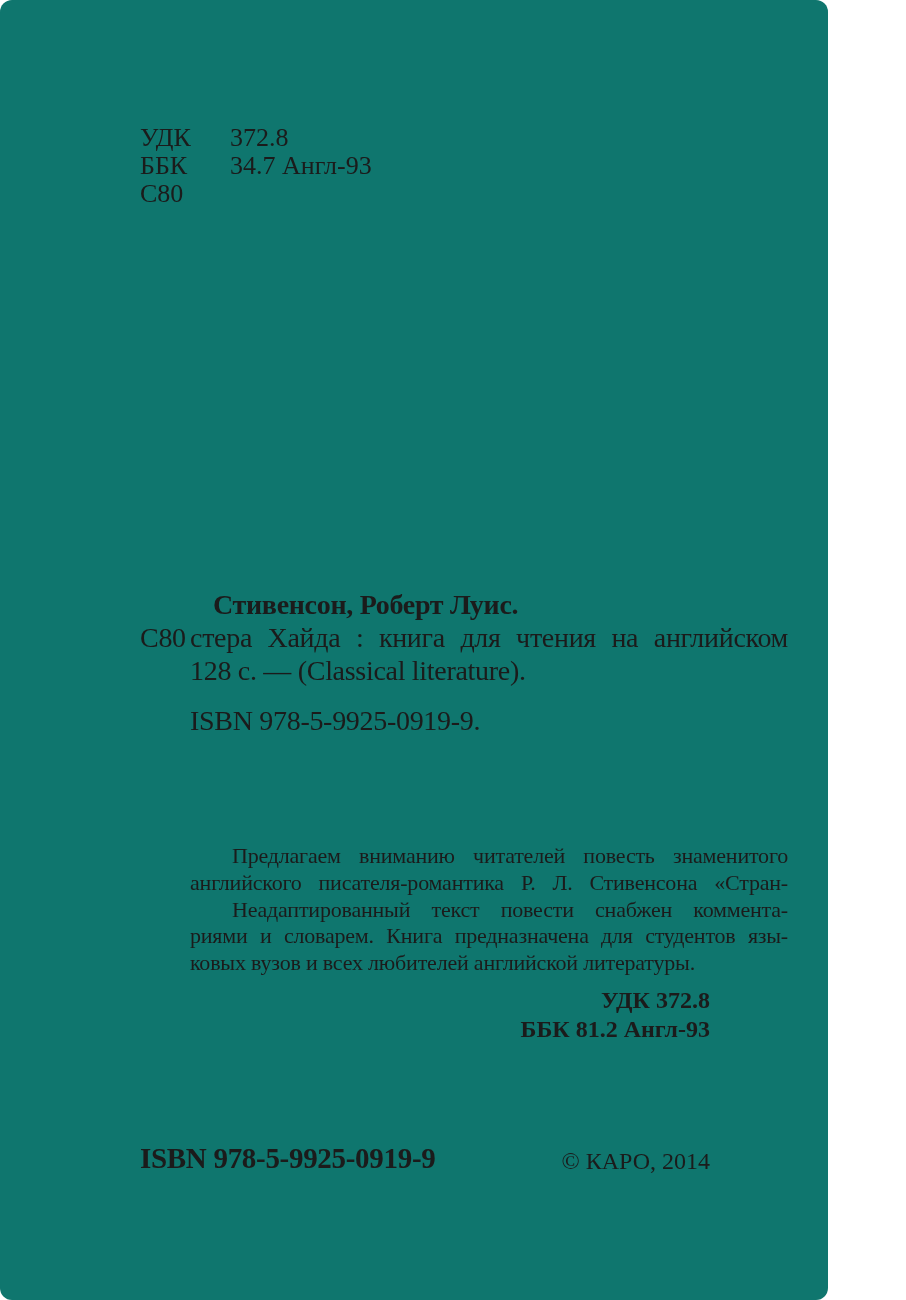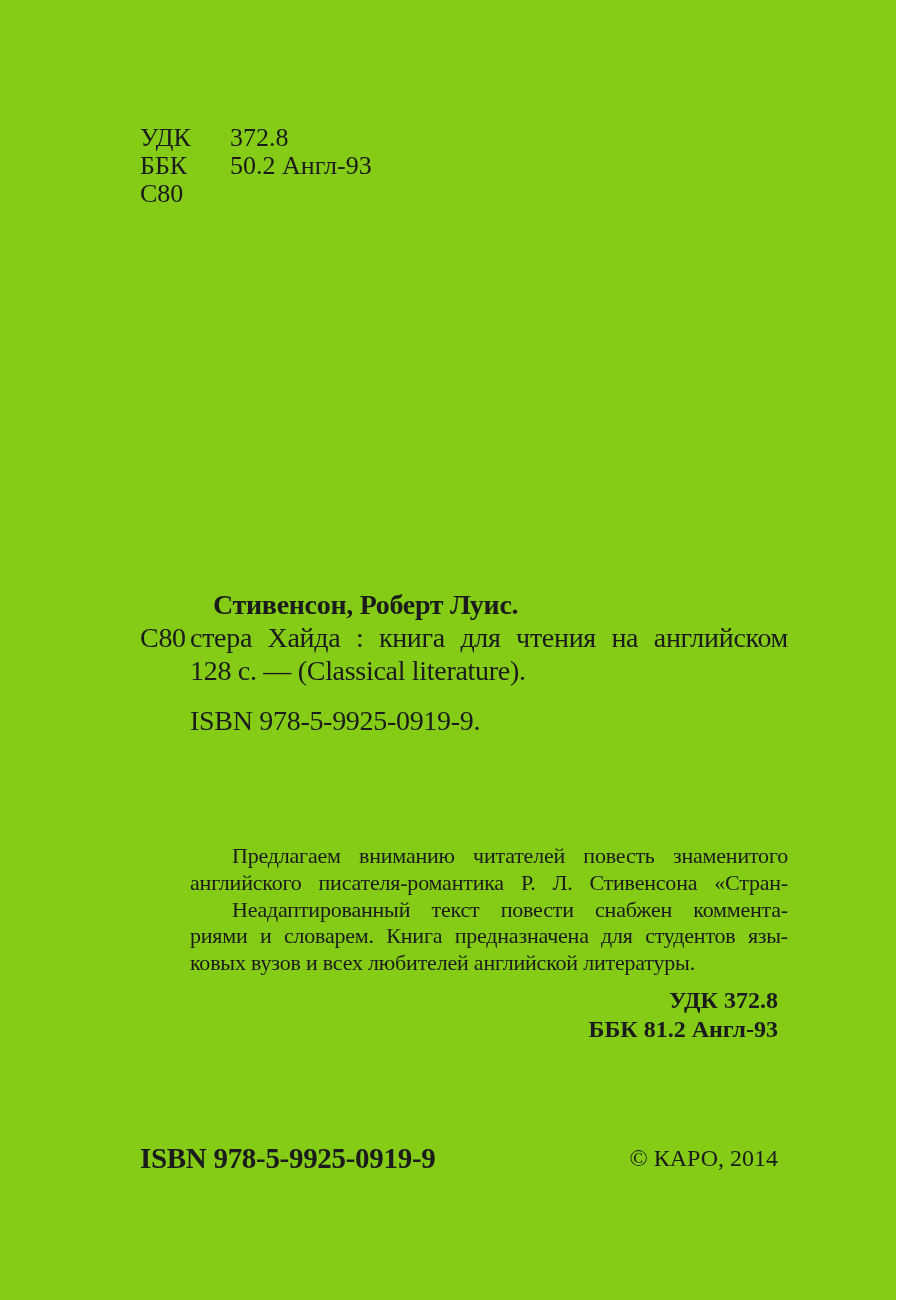--- a/index.html
+++ b/index.html
@@ -2,26 +2,27 @@
 <html lang="ru"><head>
 <meta charset="utf-8">
 <style>
   html, body {
     margin: 0;
     padding: 0;
     background: #ffffff;
   }
   #page {
     position: relative;
-    width: 896px;
+    width: 828px;
     height: 1300px;
-    background: #84cc16;
+    background: #0f766e;
     color: #1b1b1b;
     font-family: "Liberation Serif", "DejaVu Serif", serif;
     overflow: hidden;
+    border-radius: 12px;
   }
 
   
   #top-block {
     position: absolute;
     left: 140px;
     top: 124px;
     font-size: 26px;
     line-height: 28px;
   }
@@ -89,40 +90,40 @@
   }
 
   
   #footer {
     position: absolute;
     left: 140px;
     right: 118px;
     top: 1142px;
     display: flex;
     justify-content: space-between;
-    align-items: center;
+    align-items: flex-end;
   }
   #footer .isbn {
     font-weight: bold;
     font-size: 29px;
     letter-spacing: -0.3px;
   }
   #footer .copyright { font-size: 24px; margin-left: 12px; }
 </style>
 </head>
 <body>
 
 <div id="page">
 
   <div id="top-block">
     <div class="row">
       <span class="lbl">УДК</span><span class="val">372.8</span>
     </div>
     <div class="row">
-      <span class="lbl">ББК</span><span class="val">50.2 Англ-93</span>
+      <span class="lbl">ББК</span><span class="val">34.7 Англ-93</span>
     </div>
     <div class="row">
       <span class="lbl">С80</span><span class="val"></span>
     </div>
   </div>
 
   <div id="card">
     <div class="author">Стивенсон, Роберт Луис.</div>
     <div class="tline first just">
       <span class="entry-code">С80</span>

